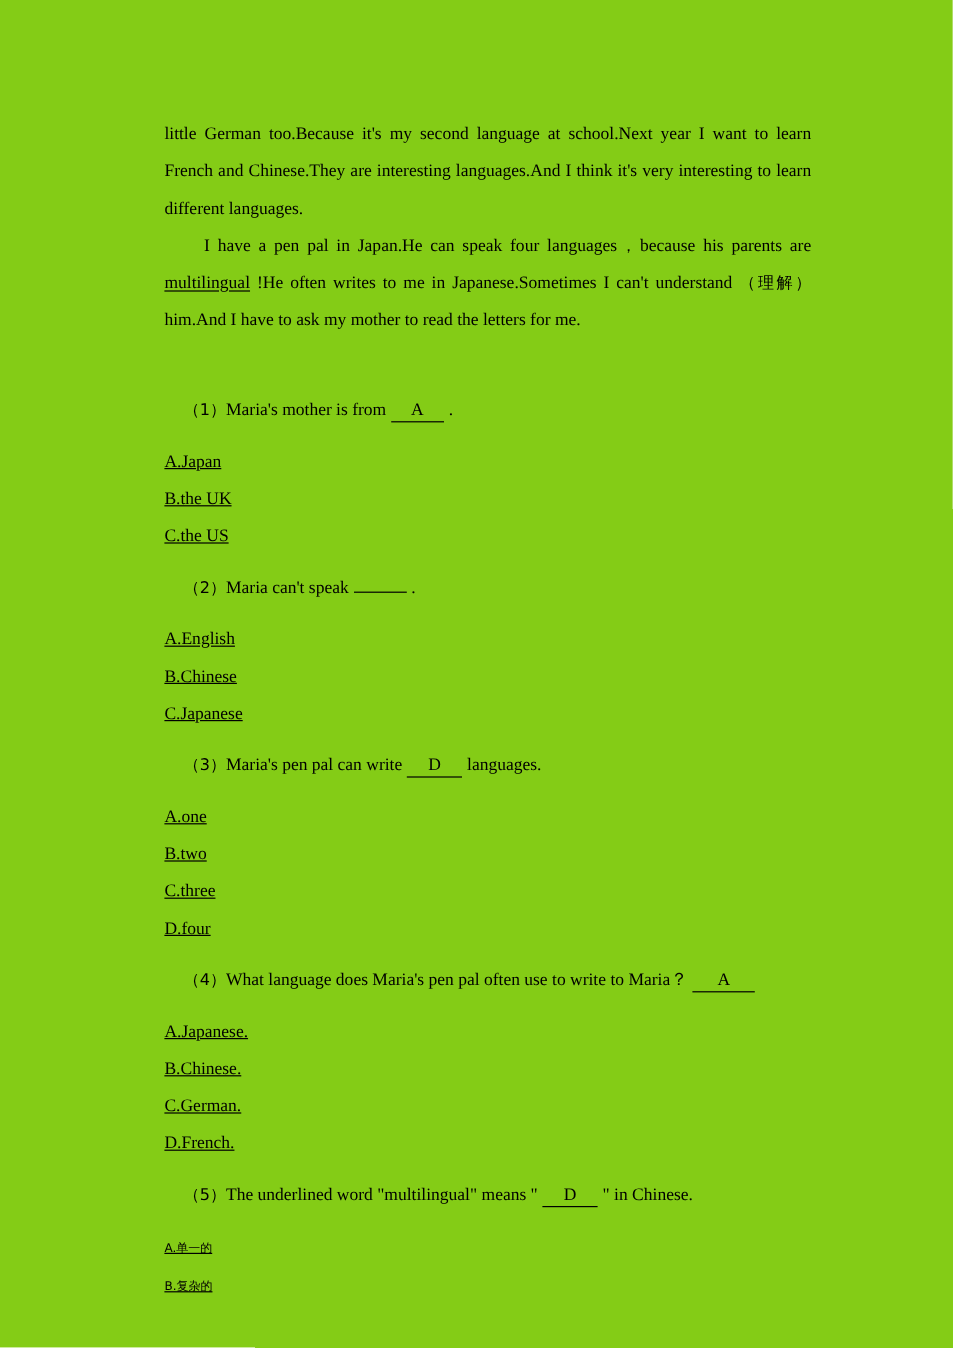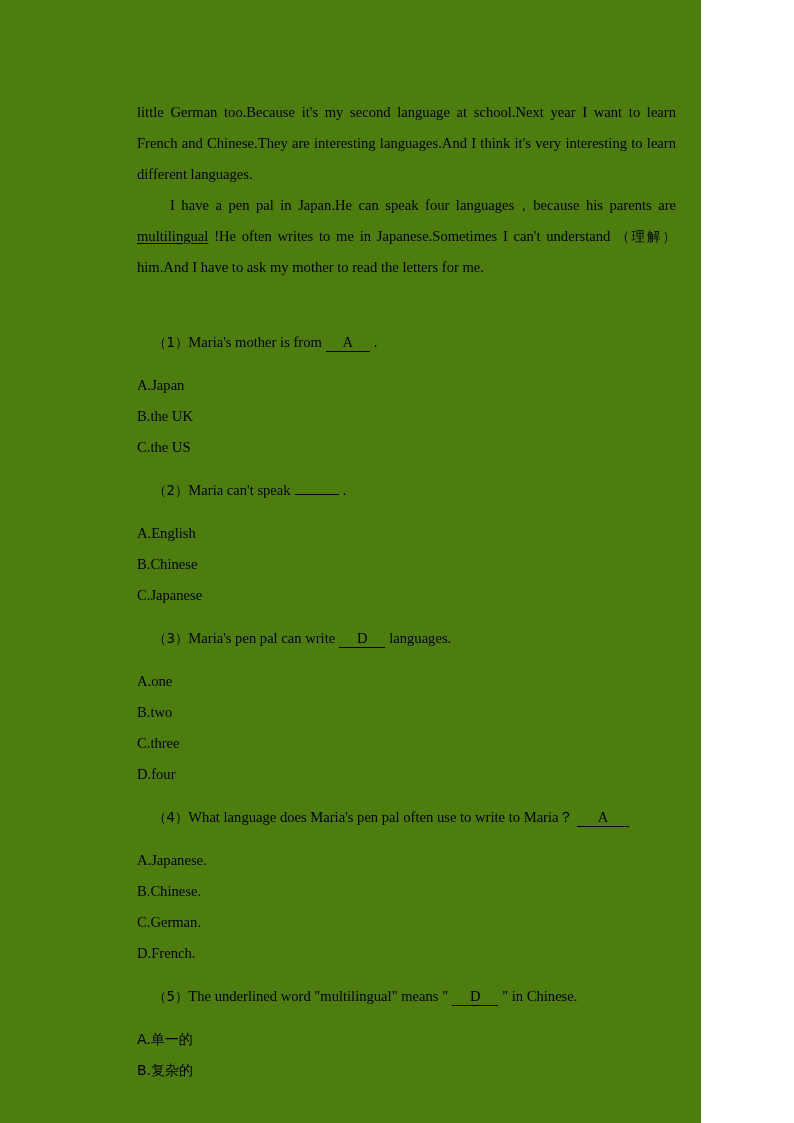--- a/index.html
+++ b/index.html
@@ -12,23 +12,23 @@
     height: 1123px;
     position: relative;
     font-family: "Liberation Serif", "DejaVu Serif", serif;
     color: #000000;
     overflow: hidden;
   }
   .page {
     position: absolute;
     left: 0;
     top: 0;
-    width: 701px;
+    width: 794px;
     height: 1123px;
-    background: #4d7c0f;
+    background: #84cc16;
   }
   .content {
     position: absolute;
     left: 137px;
     top: 97px;
     width: 539px;
   }
 
   
   .passage-para {
@@ -62,24 +62,25 @@
     margin: 12px;
     padding-left: 4px;
     white-space: nowrap;
   }
   .option-line {
     font-size: 14.6px;
     line-height: 31px;
     margin: 0;
     padding-left: 0px;
     white-space: nowrap;
+    text-decoration: underline;
   }
   .option-line .cn {
     font-family: "DejaVu Sans", "Liberation Sans", sans-serif;
-    font-size: 14px;
+    font-size: 10px;
   }
   .qnum {
     font-family: "DejaVu Sans", "Liberation Sans", sans-serif;
     font-size: 13.4px;
   }
   .cn-punct {
     font-family: "DejaVu Sans", "Liberation Sans", sans-serif;
     font-size: 13.4px;
   }
 

